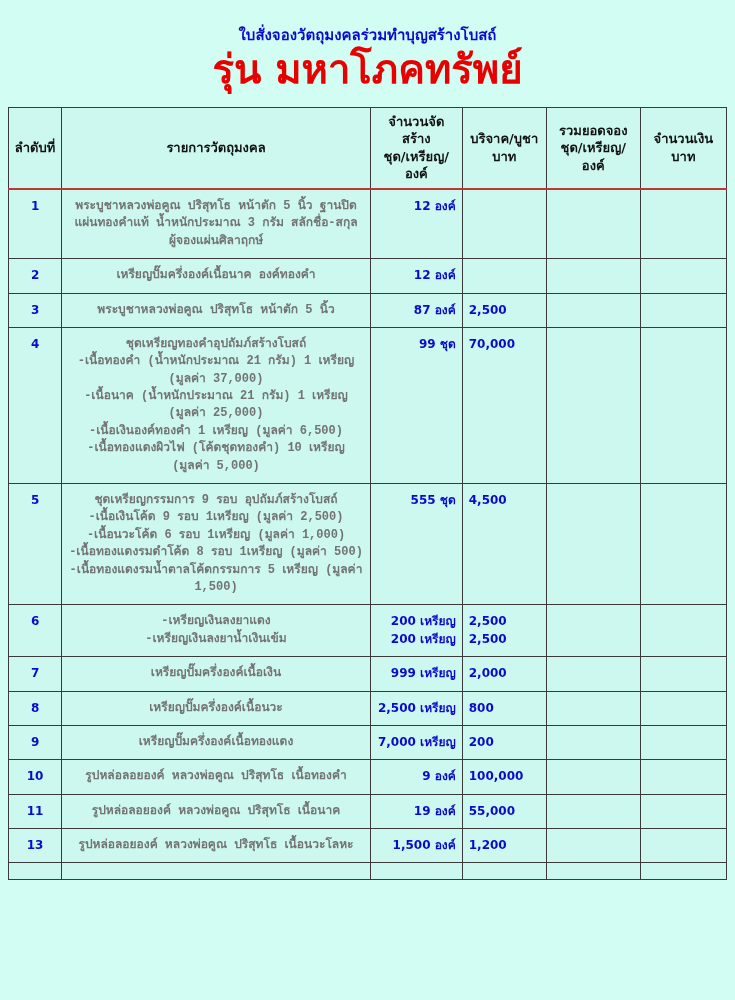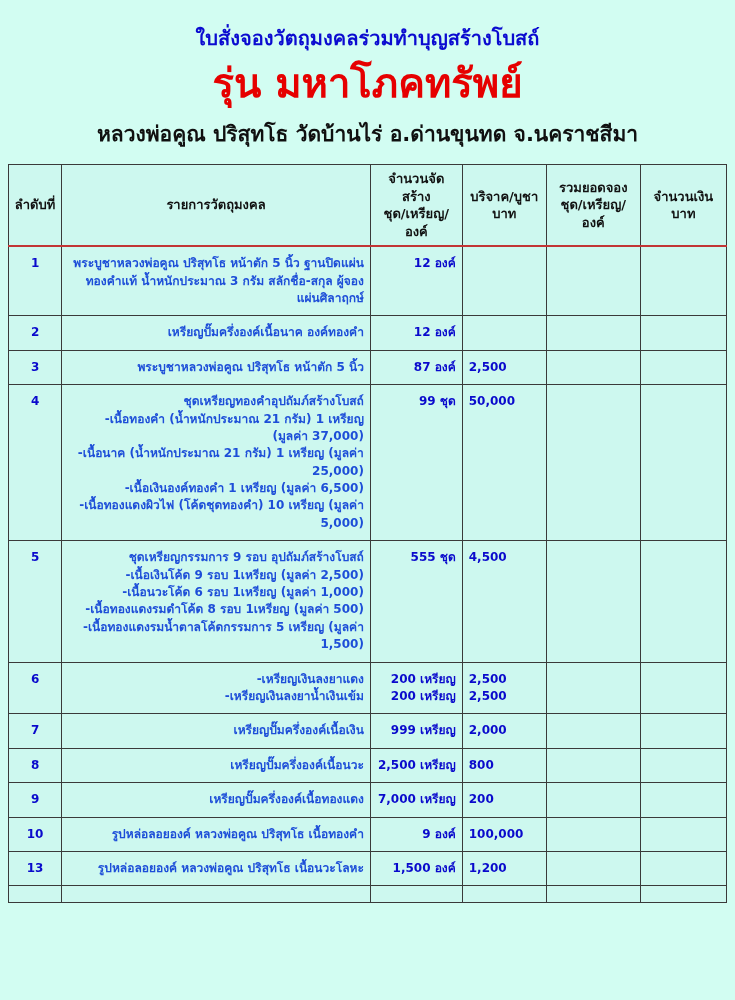--- a/index.html
+++ b/index.html
@@ -11,30 +11,29 @@
   }
   .page {
     width: 735px;
     background: #d2fdf2;
     box-sizing: border-box;
   }
   
   .title-block { text-align: center; padding-top: 26px; padding-bottom: 8px; }
   .title-main {
     color: #0b0bd0;
-    font-size: 20px;
+    font-size: 15px;
     font-weight: bold;
     line-height: 1.25;
   }
   .title-series {
     color: #e60000;
     font-size: 40px;
     font-weight: bold;
     line-height: 1.2;
-    margin-top: 8px;
   }
   .title-temple {
     color: #101010;
     font-size: 21px;
     font-weight: bold;
     margin-top: 10px;
   }
   
   .table-wrap { padding: 6px 8px 0 8px; }
   table.order {
@@ -54,36 +53,35 @@
     color: #111;
     font-weight: bold;
     font-size: 13px;
     text-align: center;
     vertical-align: middle;
     padding: 5px 4px;
     border-bottom: 2px solid #c23535;
     line-height: 1.35;
   }
   td.c-no   { width: 7.4%;  text-align: center; color: #0a0acc; font-weight: bold; }
-  td.c-desc { width: 43%;   text-align: right;   color: #1d4ed8; font-weight: bold; }
+  td.c-desc { width: 43%;   text-align: center;   color: #737373; font-weight: bold; font-family: Liberation Mono, monospace; }
   td.c-qty  { width: 12.8%; text-align: right; color: #0a0acc; font-weight: bold; }
   td.c-price{ width: 11.7%; text-align: left; color: #0a0acc; font-weight: bold; }
   td.c-res  { width: 13.1%; }
   td.c-amt  { width: 12%; }
   .line { line-height: 1.45; min-height: 1.45em; white-space: normal; }
 </style>
 </head>
 <body>
 
 <div class="page">
 
   <div class="title-block">
     <div class="title-main">ใบสั่งจองวัตถุมงคลร่วมทำบุญสร้างโบสถ์</div>
     <div class="title-series">รุ่น มหาโภคทรัพย์</div>
-    <div class="title-temple">หลวงพ่อคูณ ปริสุทโธ วัดบ้านไร่ อ.ด่านขุนทด จ.นคราชสีมา</div>
   </div>
 
   <div class="table-wrap">
     <table class="order">
       <thead>
         <tr>
           <th>
             <div>ลำดับที่</div>
           </th>
           <th>
@@ -176,21 +174,21 @@
               <div class="line">ชุดเหรียญทองคำอุปถัมภ์สร้างโบสถ์</div>
               <div class="line">-เนื้อทองคำ (น้ำหนักประมาณ 21 กรัม) 1 เหรียญ (มูลค่า 37,000)</div>
               <div class="line">-เนื้อนาค (น้ำหนักประมาณ 21 กรัม) 1 เหรียญ (มูลค่า 25,000)</div>
               <div class="line">-เนื้อเงินองค์ทองคำ 1 เหรียญ (มูลค่า 6,500)</div>
               <div class="line">-เนื้อทองแดงผิวไฟ (โค้ดชุดทองคำ) 10 เหรียญ (มูลค่า 5,000)</div>
             </td>
             <td class="c-qty">
               <div class="line">99 ชุด</div>
             </td>
             <td class="c-price">
-              <div class="line">50,000</div>
+              <div class="line">70,000</div>
             </td>
             <td class="c-res">
               <div class="line">&nbsp;</div>
             </td>
             <td class="c-amt">
               <div class="line">&nbsp;</div>
             </td>
           </tr>
           <tr>
             <td class="c-no">
@@ -304,20 +302,40 @@
               <div class="line">10</div>
             </td>
             <td class="c-desc">
               <div class="line">รูปหล่อลอยองค์ หลวงพ่อคูณ ปริสุทโธ เนื้อทองคำ</div>
             </td>
             <td class="c-qty">
               <div class="line">9 องค์</div>
             </td>
             <td class="c-price">
               <div class="line">100,000</div>
+            </td>
+            <td class="c-res">
+              <div class="line">&nbsp;</div>
+            </td>
+            <td class="c-amt">
+              <div class="line">&nbsp;</div>
+            </td>
+          </tr>
+          <tr>
+            <td class="c-no">
+              <div class="line">11</div>
+            </td>
+            <td class="c-desc">
+              <div class="line">รูปหล่อลอยองค์ หลวงพ่อคูณ ปริสุทโธ เนื้อนาค</div>
+            </td>
+            <td class="c-qty">
+              <div class="line">19 องค์</div>
+            </td>
+            <td class="c-price">
+              <div class="line">55,000</div>
             </td>
             <td class="c-res">
               <div class="line">&nbsp;</div>
             </td>
             <td class="c-amt">
               <div class="line">&nbsp;</div>
             </td>
           </tr>
           <tr>
             <td class="c-no">

